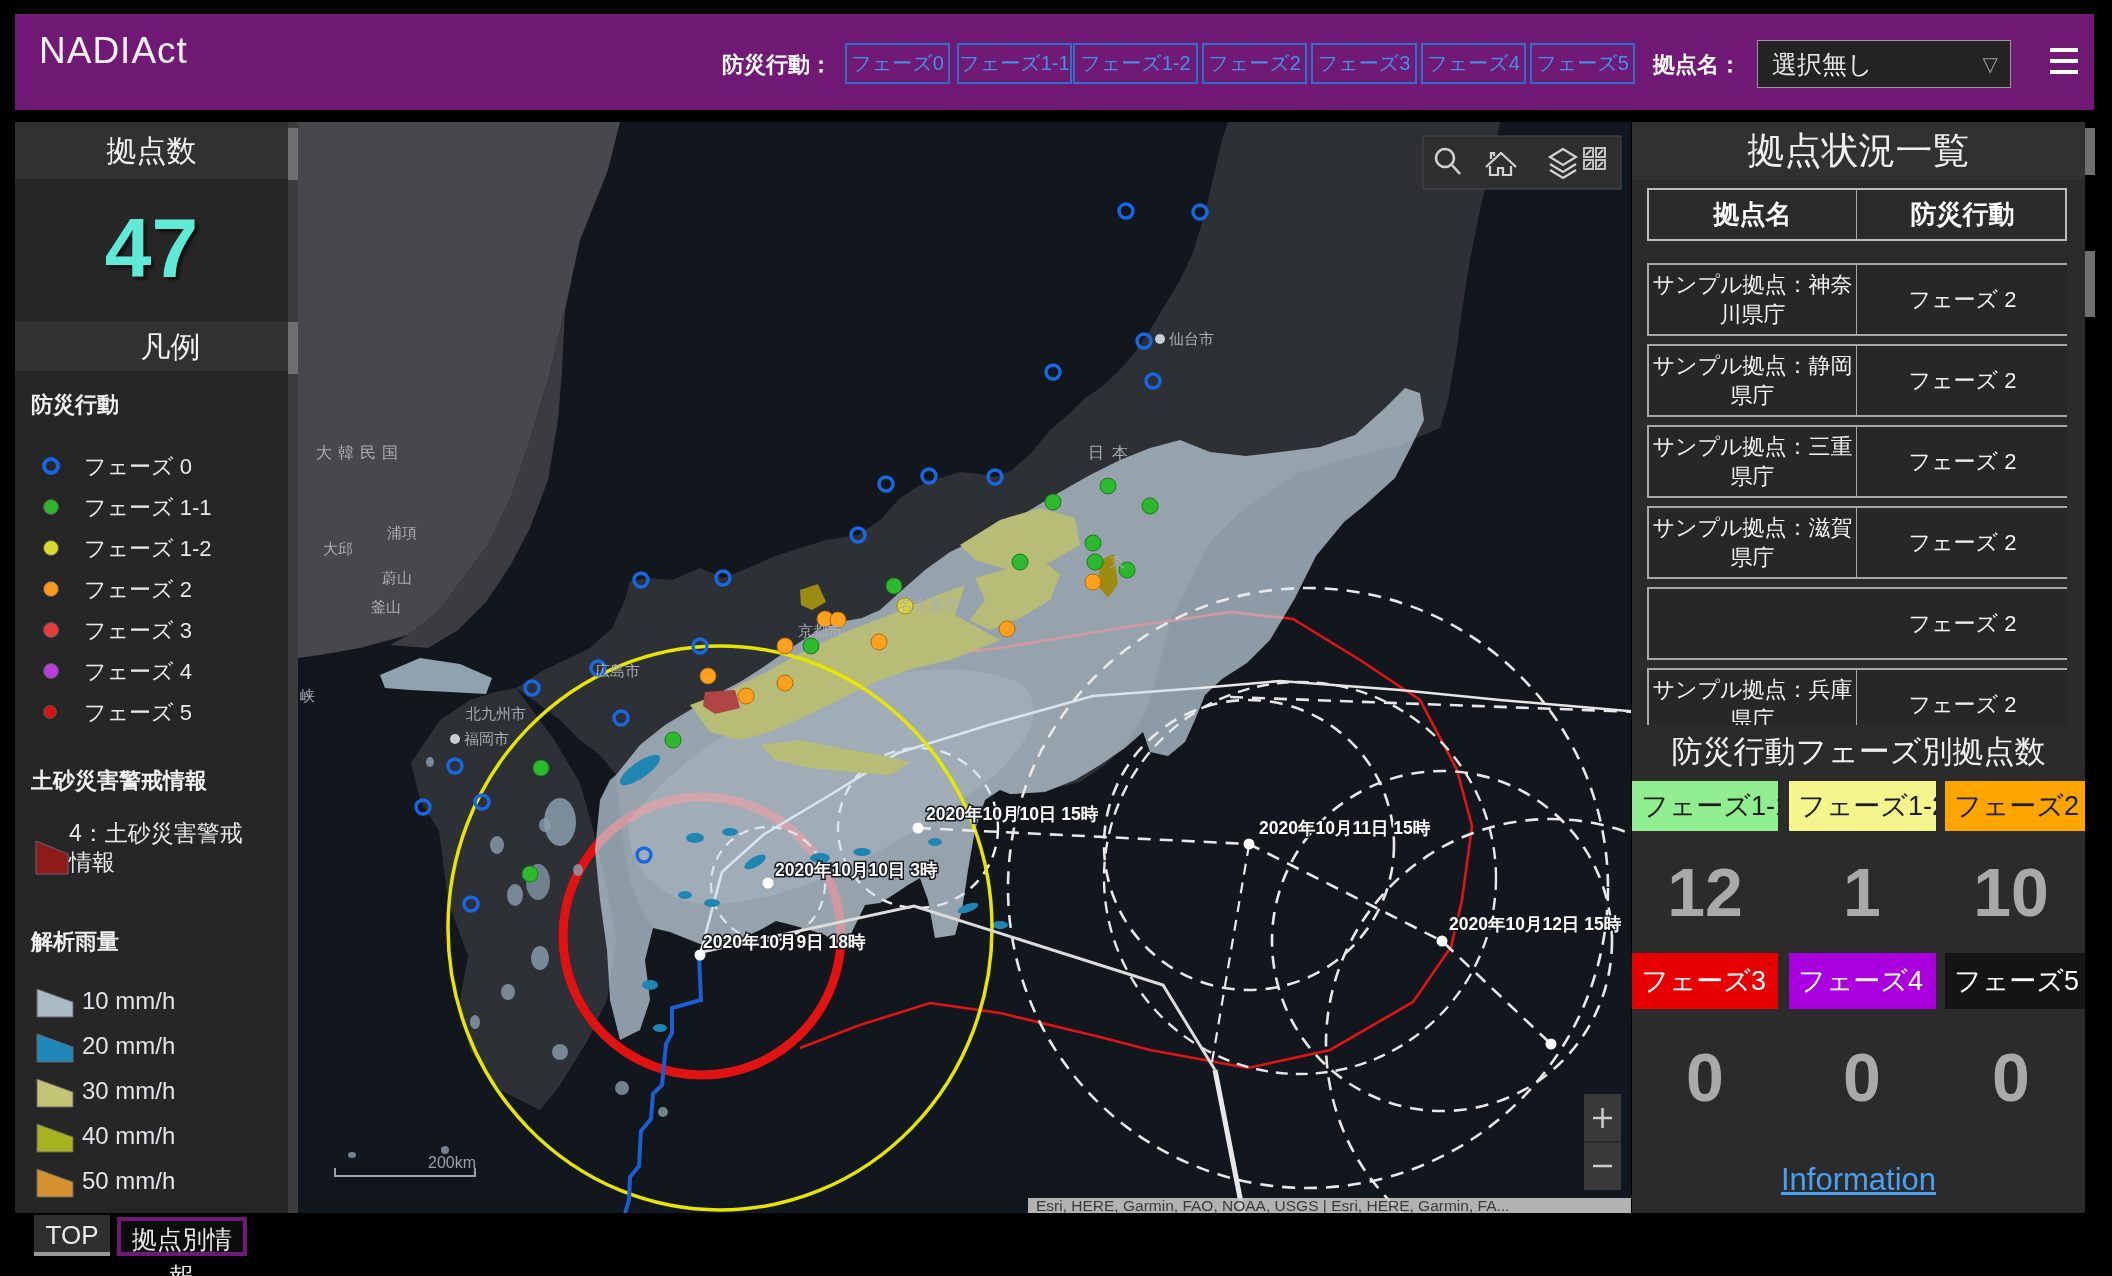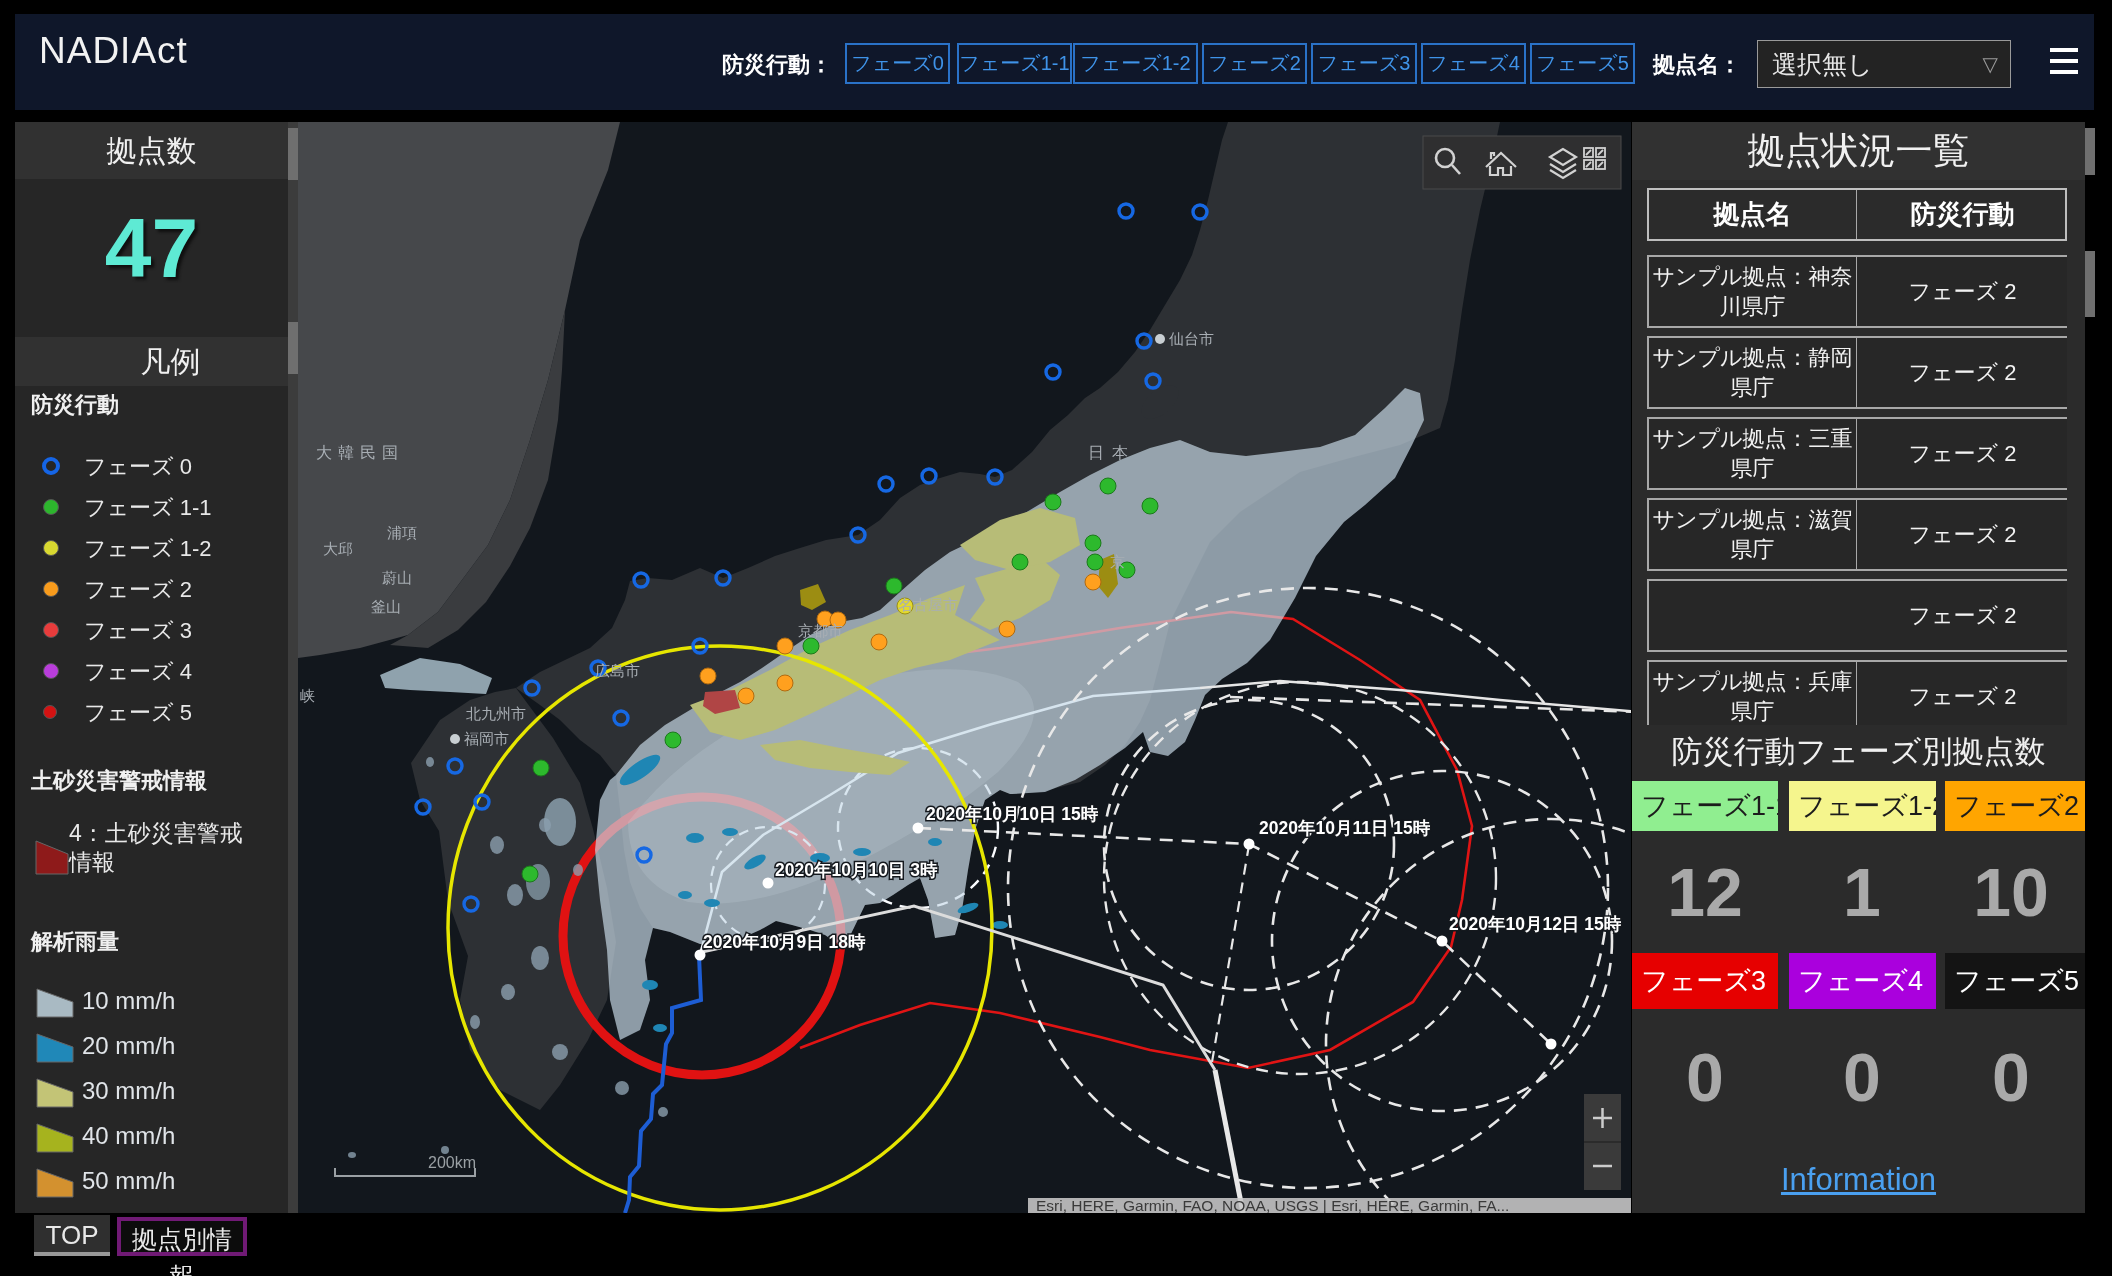--- a/index.html
+++ b/index.html
@@ -1,51 +1,51 @@
 <!DOCTYPE html>
 <html><head>
 <meta charset="utf-8">
 <style>
 html,body{margin:0;padding:0;background:#000;width:2112px;height:1276px;overflow:hidden;}
 *{box-sizing:border-box;}
 body{font-family:"Liberation Sans",sans-serif;position:relative;}
 .abs{position:absolute;}
 
-#header{left:15px;top:14px;width:2079px;height:96px;background:#0f172a;color:#fff;}
+#header{left:15px;top:14px;width:2079px;height:96px;background:#701a75;color:#fff;}
 #title{left:24px;top:16px;font-size:37px;color:#f2f2f2;letter-spacing:1px;}
 #subtitle{left:24px;top:68px;font-size:22px;color:#e4e4e4;}
 #hlabel{left:707px;top:36px;font-size:22px;font-weight:bold;color:#fff;}
 .pbtn{position:absolute;top:29px;height:41px;border:2px solid #2a72c8;color:#3f93e8;font-size:20px;text-align:center;line-height:37px;background:transparent;white-space:nowrap;overflow:hidden;}
 #klabel{left:1638px;top:36px;white-space:nowrap;font-size:22px;font-weight:bold;color:#fff;}
 #kselect{left:1742px;top:26px;width:254px;height:48px;background:#232323;border:1px solid #9a9a9a;color:#e8e8e8;font-size:25px;line-height:46px;padding-left:14px;}
 #burger{left:2035px;top:34px;}
 #burger div{width:28px;height:4px;background:#fff;margin-bottom:7px;}
 
 #sidebar{left:15px;top:122px;width:273px;height:1091px;background:#262626;}
 .shead{position:absolute;left:0;width:273px;background:#313131;color:#f0f0f0;font-size:30px;text-align:center;}
 #kyotensu{top:0px;height:58px;line-height:58px;}
 #num47{left:0;top:57px;width:273px;height:144px;background:#262626;color:#5eead4;font-size:84px;font-weight:bold;text-align:center;line-height:138px;text-shadow:3px 3px 3px #101010;}
-#hanrei{top:215px;height:49px;line-height:49px;padding-left:38px;}
+#hanrei{top:200px;height:49px;line-height:49px;padding-left:38px;}
 .sbody{position:absolute;left:0;top:0;width:273px;height:1091px;color:#e8e8e8;overflow:hidden;}
 .sbt{font-weight:bold;font-size:22px;color:#f0f0f0;white-space:nowrap;}
 .lit{left:28px;height:41px;line-height:41px;font-size:22px;color:#e8e8e8;white-space:nowrap;}
 .lit .mk{position:absolute;left:0;top:12px;width:16px;height:16px;border-radius:50%;border:1px solid #555;}
 .lit .lb{margin-left:41px;}
 .rsw{left:21px;width:40px;height:32px;}
 .rlb{left:67px;font-size:24px;color:#e0e4e8;line-height:30px;white-space:nowrap;}
 
 #sb-track{left:288px;top:122px;width:10px;height:1091px;background:#3c3c3c;}
 .thumb{position:absolute;left:288px;width:10px;background:#6f6f6f;}
 
 #map{left:298px;top:122px;width:1333px;height:1091px;background:#10151b;}
 
 #rpanel{left:1632px;top:122px;width:453px;height:1091px;background:#2b2b2b;}
 #rtitle{left:0;top:0;width:453px;height:58px;background:#313131;color:#f0f0f0;font-size:37px;text-align:center;line-height:58px;}
 #rtable{left:15px;top:66px;width:420px;height:537px;overflow:hidden;}
-.trow{position:relative;width:420px;height:53px;border:2px solid #bdbdbd;margin-bottom:8px;}
+.trow{position:relative;width:420px;height:53px;border:2px solid #bdbdbd;margin-bottom:16px;}
 .thcell{position:absolute;top:0;height:100%;color:#fff;font-weight:bold;font-size:26px;display:flex;align-items:center;justify-content:center;white-space:nowrap;overflow:hidden;}
 .drow{position:relative;width:432px;height:73px;border:2px solid #a8a8a8;margin-bottom:8px;background:#272727;}
 .dcell{position:absolute;top:0;height:100%;color:#f2f2f2;font-size:22px;display:flex;align-items:center;justify-content:center;text-align:center;line-height:1.35;overflow:hidden;}
 .c1{left:0;width:208px;border-right:1px solid #a8a8a8;}
 .c2{left:209px;width:209px;}
 #rtitle2{left:0;top:605px;width:453px;height:48px;background:#2b2b2b;color:#f0f0f0;font-size:31px;text-align:center;line-height:50px;}
 .phbox{position:absolute;height:50px;font-size:27px;text-align:left;padding-left:9px;line-height:50px;white-space:nowrap;overflow:hidden;}
 .phnum{position:absolute;width:146px;color:#a9a9a9;font-size:68px;font-weight:bold;text-align:center;line-height:70px;}
 #info{left:0;top:1040px;width:453px;text-align:center;font-size:31px;}
 #info a{color:#4aa0f0;text-decoration:underline;}

